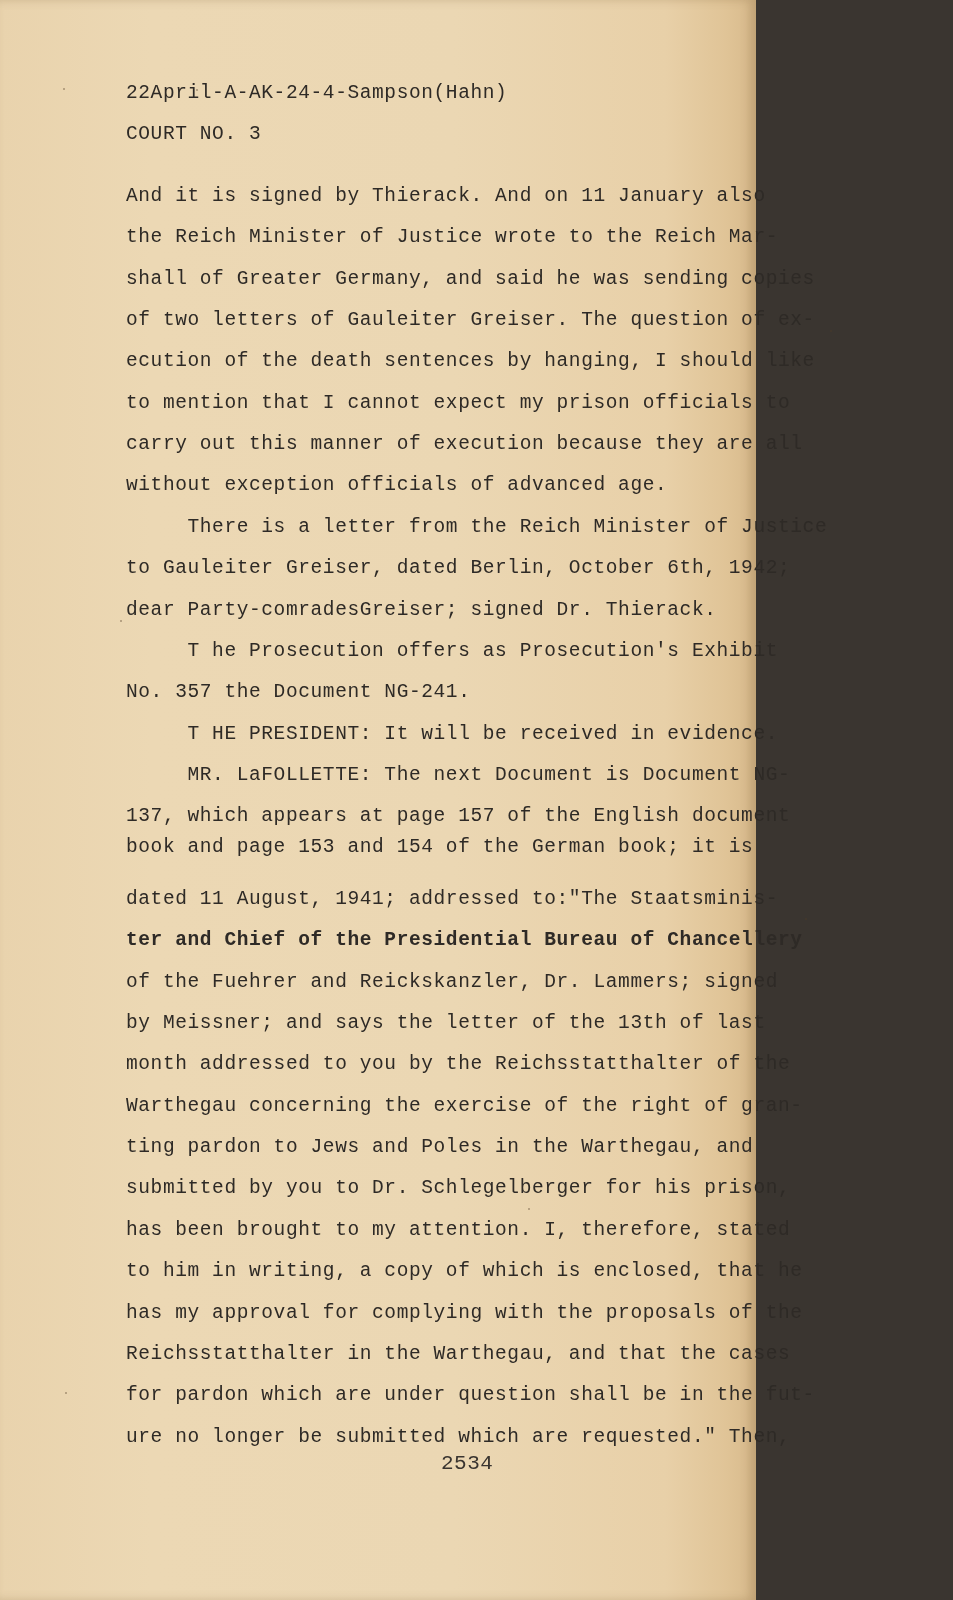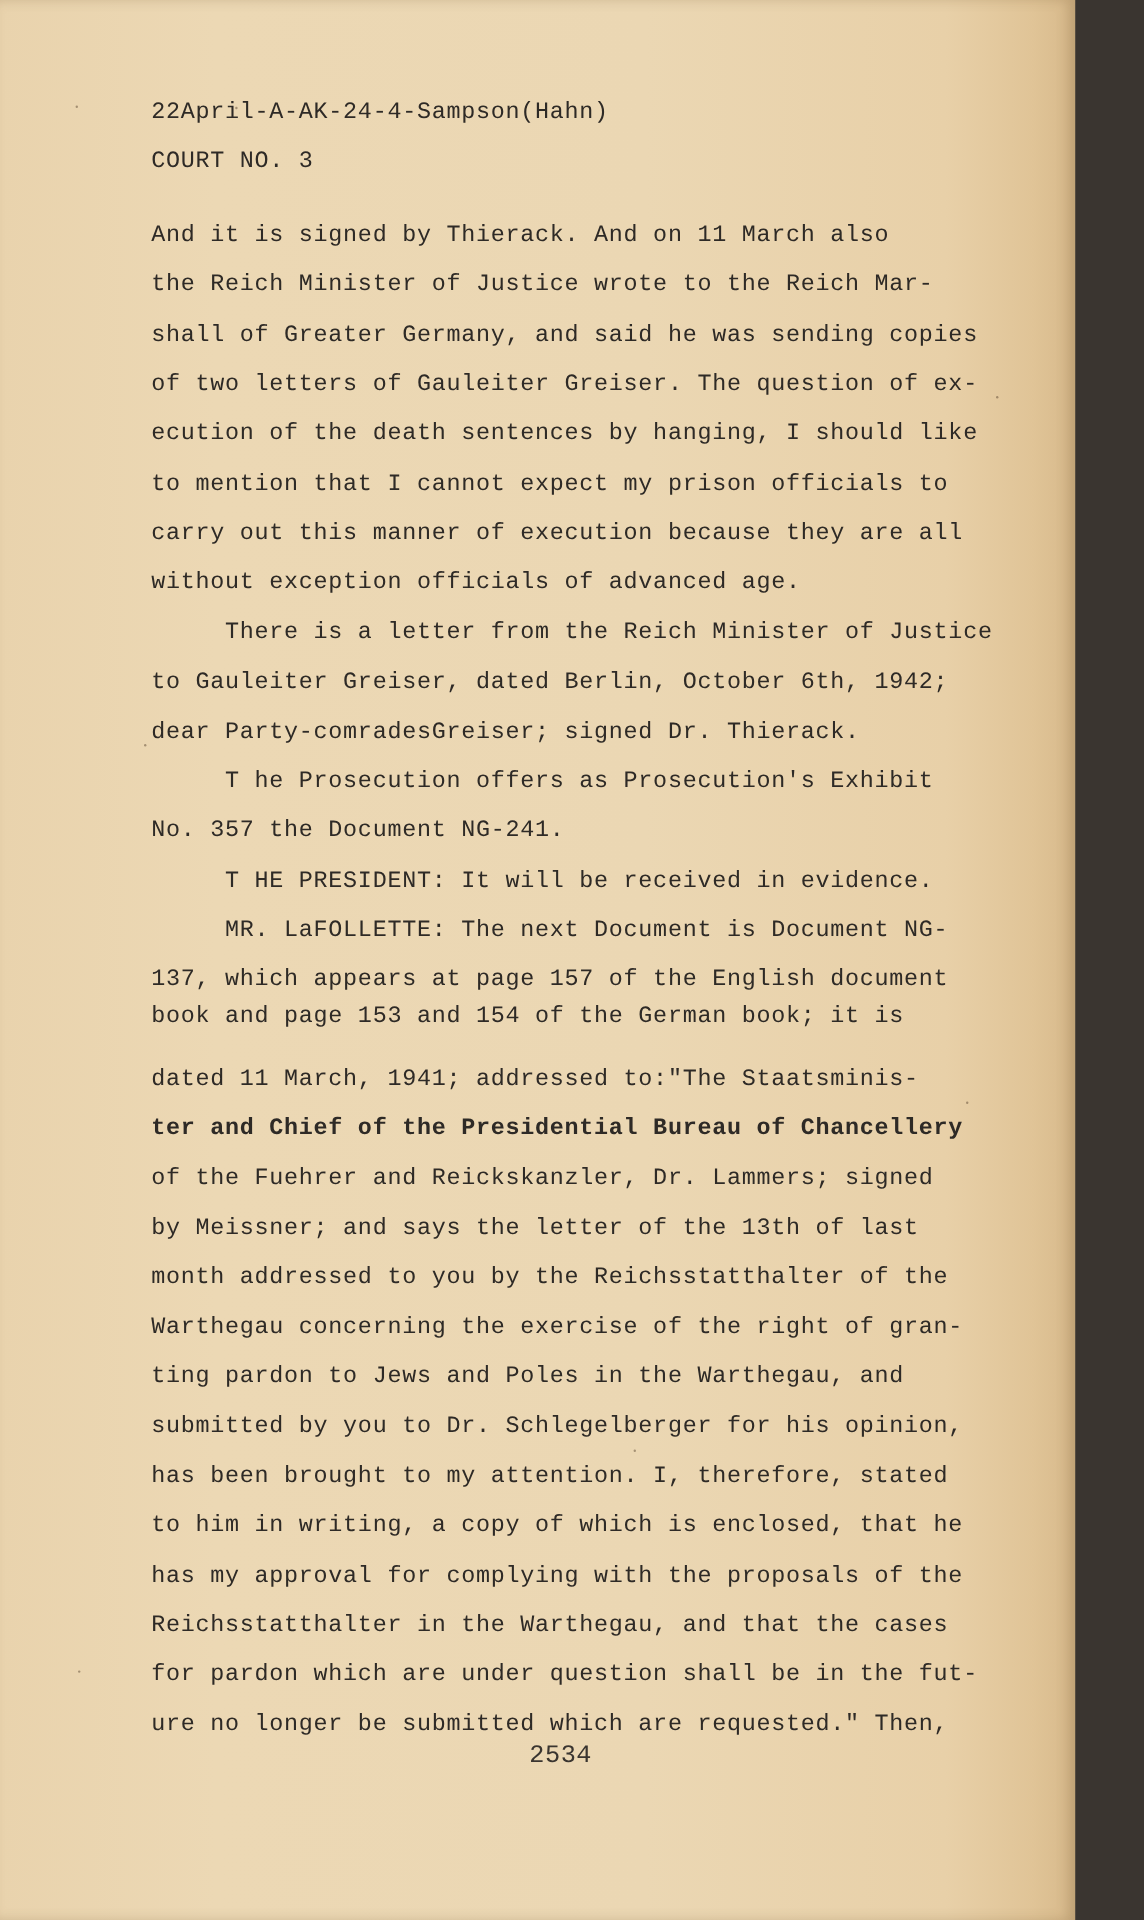--- a/index.html
+++ b/index.html
@@ -10,25 +10,24 @@
       width: 953px;
       height: 1600px;
       background: #3a3530;
       position: relative;
       overflow: hidden;
     }
     .page {
       position: absolute;
       left: 0;
       top: 0;
-      width: 872px;
+      width: 756px;
       height: 1600px;
       background: linear-gradient(90deg, #e9d3ad 0%, #ecd8b4 20%, #ebd7b3 60%, #e8d0a8 88%, #e0c497 96%, #d7b98b 100%);
       box-shadow: inset -6px 0 10px rgba(120, 90, 50, 0.25);
-      padding-left: 24px;
     }
     .typed {
       position: absolute;
       left: 126px;
       font-family: "Liberation Mono", "DejaVu Sans Mono", monospace;
       font-size: 19.5px;
       color: #2e2a26;
       white-space: pre;
       letter-spacing: 0.6px;
       line-height: 1;
@@ -53,45 +52,45 @@
     }
   </style>
 </head>
 <body>
 
 <div class="page">
   <div class="typed header-line" style="top:84px;">22April-A-AK-24-4-Sampson(Hahn)</div>
   <div class="typed header-line" style="top:125px;">COURT NO. 3</div>
 
   <div id="body-lines">
-      <div class="typed body-line" style="top: 187px;">And it is signed by Thierack. And on 11 March also</div>
+      <div class="typed body-line" style="top: 187px;">And it is signed by Thierack. And on 11 January also</div>
       <div class="typed body-line" style="top: 228.3px;">the Reich Minister of Justice wrote to the Reich Mar-</div>
       <div class="typed body-line" style="top: 269.7px;">shall of Greater Germany, and said he was sending copies</div>
       <div class="typed body-line" style="top: 311.1px;">of two letters of Gauleiter Greiser. The question of ex-</div>
       <div class="typed body-line" style="top: 352.4px; font-family: Liberation Mono, monospace;">ecution of the death sentences by hanging, I should like</div>
       <div class="typed body-line" style="top: 393.8px;">to mention that I cannot expect my prison officials to</div>
       <div class="typed body-line" style="top: 435.1px;">carry out this manner of execution because they are all</div>
       <div class="typed body-line" style="top: 476.4px;">without exception officials of advanced age.</div>
       <div class="typed body-line" style="top: 517.8px;">     There is a letter from the Reich Minister of Justice</div>
       <div class="typed body-line" style="top: 559.2px;">to Gauleiter Greiser, dated Berlin, October 6th, 1942;</div>
       <div class="typed body-line" style="top: 600.5px;">dear Party-comradesGreiser; signed Dr. Thierack.</div>
       <div class="typed body-line" style="top: 641.9px;">     T he Prosecution offers as Prosecution's Exhibit</div>
       <div class="typed body-line" style="top: 683.2px;">No. 357 the Document NG-241.</div>
       <div class="typed body-line" style="top: 724.6px;">     T HE PRESIDENT: It will be received in evidence.</div>
       <div class="typed body-line" style="top: 765.9px;">     MR. LaFOLLETTE: The next Document is Document NG-</div>
       <div class="typed body-line" style="top: 807.3px;">137, which appears at page 157 of the English document</div>
       <div class="typed body-line" style="top: 838px;">book and page 153 and 154 of the German book; it is</div>
-      <div class="typed body-line" style="top: 890px;">dated 11 March, 1941; addressed to:"The Staatsminis-</div>
+      <div class="typed body-line" style="top: 890px;">dated 11 August, 1941; addressed to:"The Staatsminis-</div>
       <div class="typed body-line" style="top: 931.3px; font-weight: bold;">ter and Chief of the Presidential Bureau of Chancellery</div>
       <div class="typed body-line" style="top: 972.6px;">of the Fuehrer and Reickskanzler, Dr. Lammers; signed</div>
       <div class="typed body-line" style="top: 1014px;">by Meissner; and says the letter of the 13th of last</div>
       <div class="typed body-line" style="top: 1055.3px;">month addressed to you by the Reichsstatthalter of the</div>
       <div class="typed body-line" style="top: 1096.7px;">Warthegau concerning the exercise of the right of gran-</div>
       <div class="typed body-line" style="top: 1138.1px;">ting pardon to Jews and Poles in the Warthegau, and</div>
-      <div class="typed body-line" style="top: 1179.4px;">submitted by you to Dr. Schlegelberger for his opinion,</div>
+      <div class="typed body-line" style="top: 1179.4px;">submitted by you to Dr. Schlegelberger for his prison,</div>
       <div class="typed body-line" style="top: 1220.8px;">has been brought to my attention. I, therefore, stated</div>
       <div class="typed body-line" style="top: 1262.1px;">to him in writing, a copy of which is enclosed, that he</div>
       <div class="typed body-line" style="top: 1303.5px; font-family: Liberation Mono, monospace;">has my approval for complying with the proposals of the</div>
       <div class="typed body-line" style="top: 1344.8px;">Reichsstatthalter in the Warthegau, and that the cases</div>
       <div class="typed body-line" style="top: 1386.2px;">for pardon which are under question shall be in the fut-</div>
       <div class="typed body-line" style="top: 1427.5px;">ure no longer be submitted which are requested." Then,</div>
     </div>
 
   <div class="page-number">2534</div>
 

